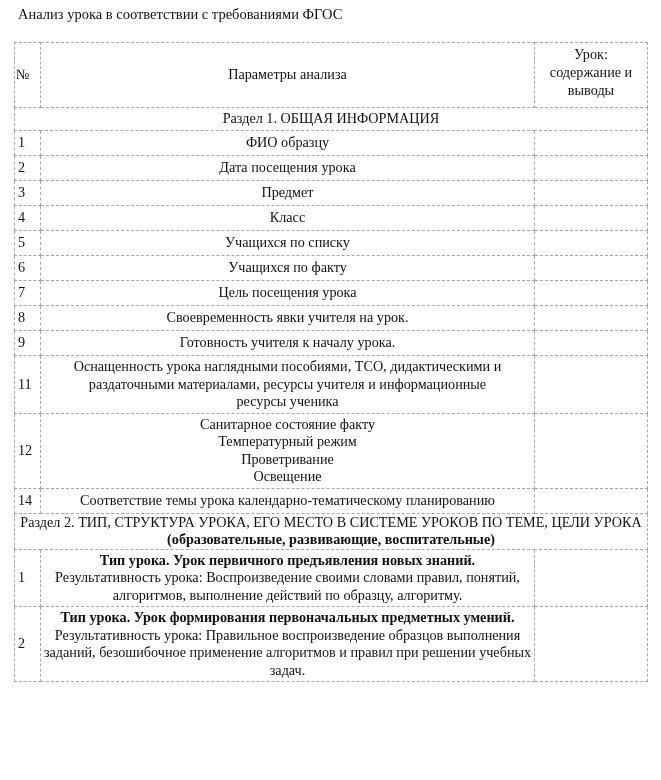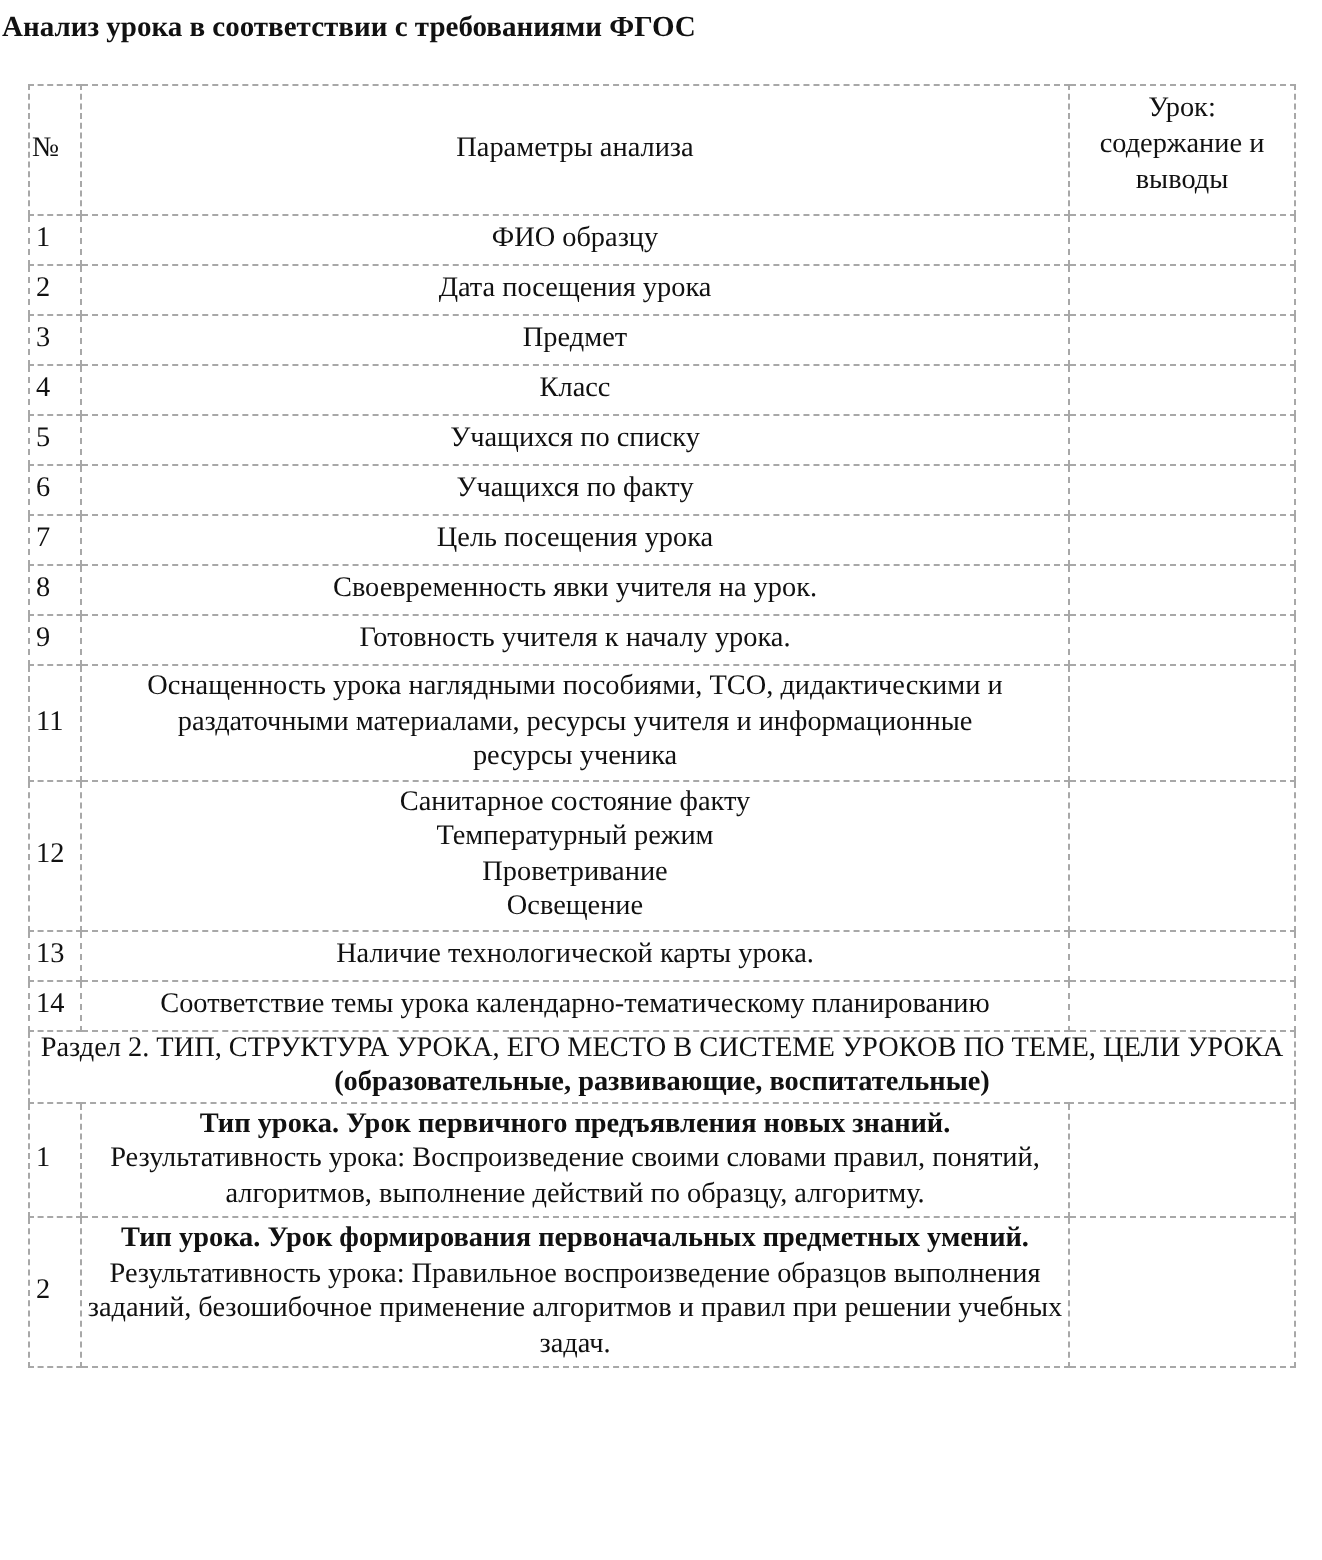--- a/index.html
+++ b/index.html
@@ -10,24 +10,24 @@
     body {
       width: 661px;
       height: 780px;
       overflow: hidden;
       position: relative;
       font-family: "Liberation Serif", serif;
       color: #111111;
     }
     .doc-title {
       position: absolute;
-      left: 1px;
+      left: 18px;
       top: 6px;
       font-size: 14.5px;
-      font-weight: bold;
+      font-weight: normal;
       letter-spacing: 0;
     }
     table.analysis {
       position: absolute;
       left: 14px;
       top: 42px;
       width: 633px;
       border-collapse: collapse;
       table-layout: fixed;
       font-size: 14.2px;
@@ -75,20 +75,23 @@
       <tr class="hdr">
     <th class="num">№</th>
     <th>Параметры анализа</th>
     <th class="res">
       <span class="line">Урок:</span>
       <span class="line">содержание и</span>
       <span class="line">выводы</span>
     </th>
   </tr>
 
+  <tr class="section">
+    <td colspan="3">Раздел 1. ОБЩАЯ ИНФОРМАЦИЯ</td>
+  </tr>
 
   <tr class="row">
     <td class="num">1</td>
     <td>ФИО образцу</td>
     <td></td>
   </tr>
   <tr class="row">
     <td class="num">2</td>
     <td>Дата посещения урока</td>
     <td></td>
@@ -141,25 +144,20 @@
     <td class="num">12</td>
     <td>
       <span class="line">Санитарное состояние факту</span>
       <span class="line">Температурный режим</span>
       <span class="line">Проветривание</span>
       <span class="line">Освещение</span>
     </td>
     <td></td>
   </tr>
   <tr class="row">
-    <td class="num">13</td>
-    <td>Наличие технологической карты урока.</td>
-    <td></td>
-  </tr>
-  <tr class="row">
     <td class="num">14</td>
     <td>Соответствие темы урока календарно-тематическому планированию</td>
     <td></td>
   </tr>
 
   <tr class="section">
     <td colspan="3"><span>Раздел 2. ТИП, СТРУКТУРА УРОКА, ЕГО МЕСТО В СИСТЕМЕ УРОКОВ ПО ТЕМЕ, ЦЕЛИ УРОКА</span><span class="light"> (образовательные, развивающие, воспитательные)</span></td>
   </tr>
 
   <tr class="row multi s2">

